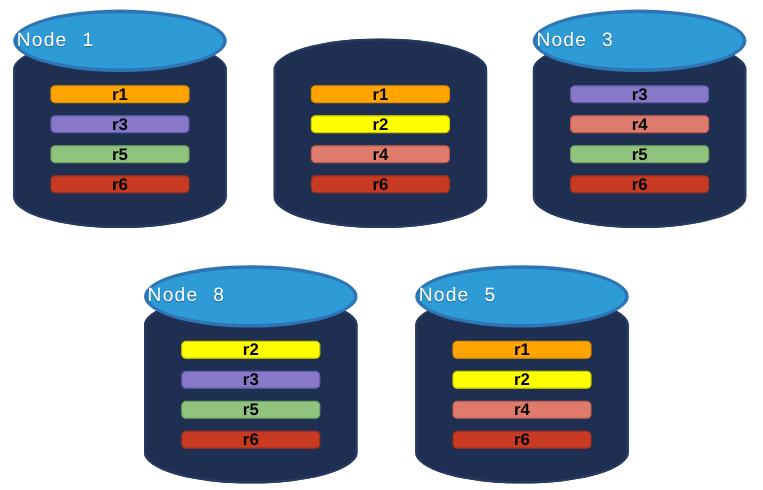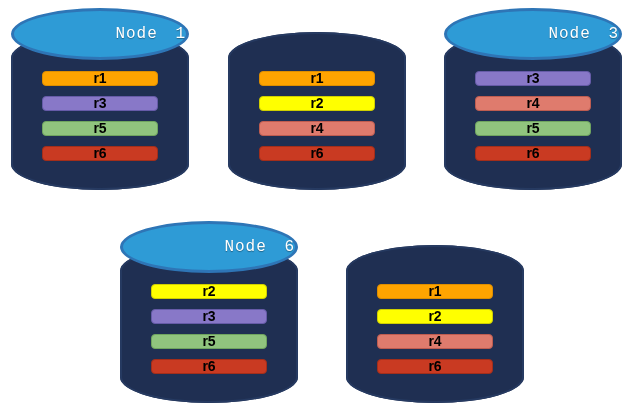--- a/index.html
+++ b/index.html
@@ -18,23 +18,22 @@
     background:#1F2F52;
     border-radius:89px/26px;
     box-shadow:inset 0 0 0 2px #263a61;
   }
   .cyl-top{
     position:absolute;left:0;right:0;top:0;height:52px;
     background:#2E9BD6;
     border:3px solid #2E75B6;
     border-radius:50%;
     box-sizing:border-box;
-    display:flex;align-items:center;justify-content:flex-end;
+    display:flex;align-items:center;justify-content:flex-start;
     z-index:2;
-    font-family:Liberation Mono, monospace;
   }
   .node-title{
     color:#ffffff;font-size:16px;letter-spacing:1px;word-spacing:7px;
     text-shadow:0 1px 1px rgba(0,0,0,0.35);
   }
   .bars{
     position:absolute;left:31px;right:31px;top:63px;z-index:3;
   }
   .bar{
     height:13px;margin-bottom:10px;
@@ -107,40 +106,43 @@
       </div>
       <div class="bar" style="background-color: rgb(201, 58, 34); border-color: rgb(163, 46, 26);">
         <span class="bar-label">r6</span>
       </div>
     </div>
   </div>
 
   <div class="node n4">
     <div class="cyl-body"></div>
     <div class="cyl-top">
-      <span class="node-title">Node 6</span>
+      <span class="node-title">Node 8</span>
     </div>
     <div class="bars">
       <div class="bar" style="background-color: rgb(255, 255, 0); border-color: rgb(207, 207, 0);">
         <span class="bar-label">r2</span>
       </div>
       <div class="bar" style="background-color: rgb(136, 120, 200); border-color: rgb(102, 91, 168);">
         <span class="bar-label">r3</span>
       </div>
       <div class="bar" style="background-color: rgb(144, 196, 126); border-color: rgb(111, 164, 95);">
         <span class="bar-label">r5</span>
       </div>
       <div class="bar" style="background-color: rgb(201, 58, 34); border-color: rgb(163, 46, 26);">
         <span class="bar-label">r6</span>
       </div>
     </div>
   </div>
 
   <div class="node n5">
     <div class="cyl-body"></div>
+    <div class="cyl-top">
+      <span class="node-title">Node 5</span>
+    </div>
     <div class="bars">
       <div class="bar" style="background-color: rgb(255, 164, 0); border-color: rgb(222, 142, 0);">
         <span class="bar-label">r1</span>
       </div>
       <div class="bar" style="background-color: rgb(255, 255, 0); border-color: rgb(207, 207, 0);">
         <span class="bar-label">r2</span>
       </div>
       <div class="bar" style="background-color: rgb(223, 123, 109); border-color: rgb(190, 92, 80);">
         <span class="bar-label">r4</span>
       </div>

